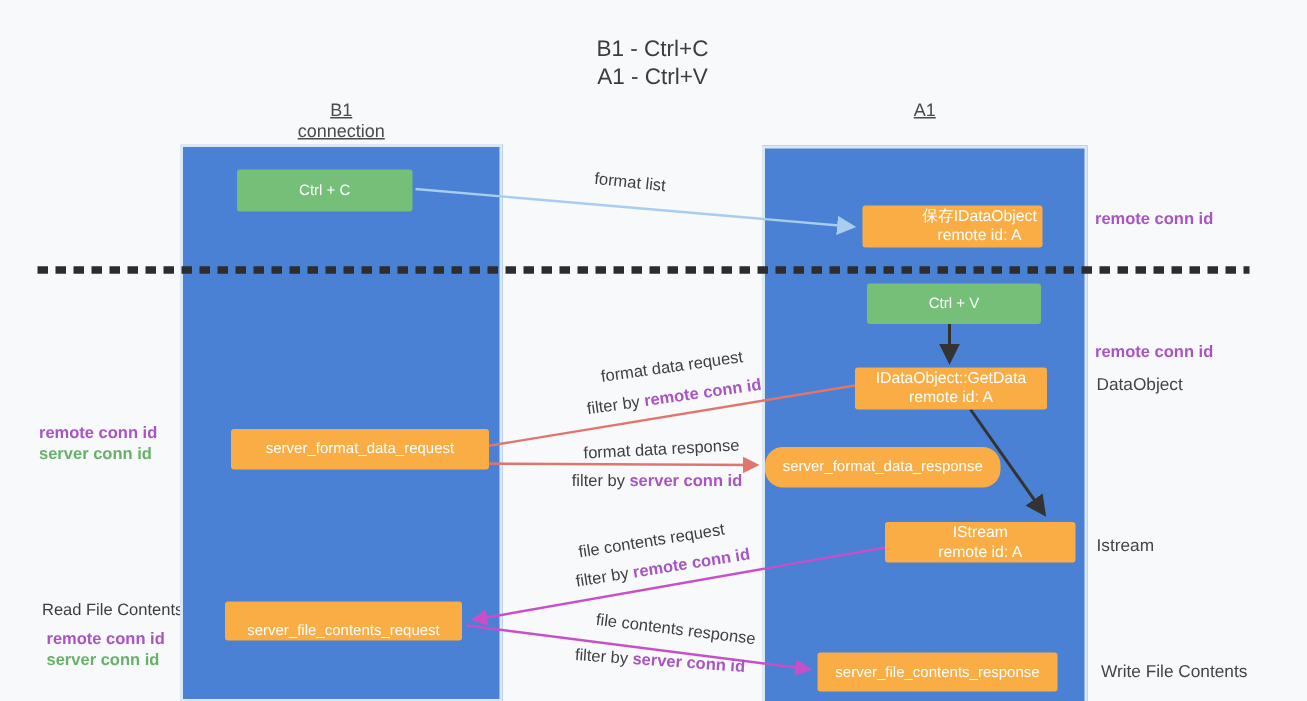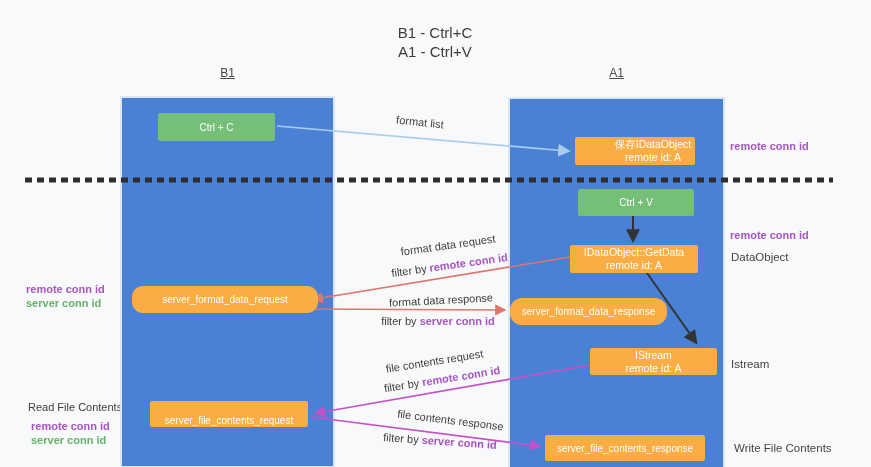--- a/index.html
+++ b/index.html
@@ -27,20 +27,21 @@
 
 <div id="canvas">
 
   <div class="abs title">
     <div>B1 - Ctrl+C</div>
     <div>A1 - Ctrl+V</div>
   </div>
 
   <div class="abs colhdr" style="left:120px;width:215px;text-decoration:underline;">
     <div>B1</div>
+    <div>connection</div>
   </div>
   <div class="abs colhdr" style="left:508px;width:217px;text-decoration:underline;">
     <div>A1</div>
   </div>
 
   <div class="abs column" style="left:120px;top:78px;width:215px;height:372px;"></div>
   <div class="abs column" style="left:508px;top:79px;width:217px;height:373px;"></div>
 
   <svg id="svg-layer" width="871" height="467">
     <defs>
@@ -78,21 +79,21 @@
 
   <div class="abs node green" style="left:578px;top:171px;width:116px;height:27px;">
     <div>Ctrl + V</div>
   </div>
 
   <div class="abs node orange" style="left:570px;top:227px;width:128px;height:28px;font-size:10.5px;">
     <div>IDataObject::GetData</div>
     <div>remote id: A</div>
   </div>
 
-  <div class="abs node orange" style="left:132px;top:268px;width:186px;height:27px;border-radius:11px;">
+  <div class="abs node orange" style="left:154px;top:268px;width:172px;height:27px;">
     <div>server_format_data_request</div>
   </div>
 
   <div class="abs node orange" style="left:510px;top:280px;width:157px;height:27px;border-radius:12px;">
     <div>server_format_data_response</div>
   </div>
 
   <div class="abs node orange" style="left:590px;top:330px;width:127px;height:27px;font-size:10.5px;">
     <div>IStream</div>
     <div>remote id: A</div>

